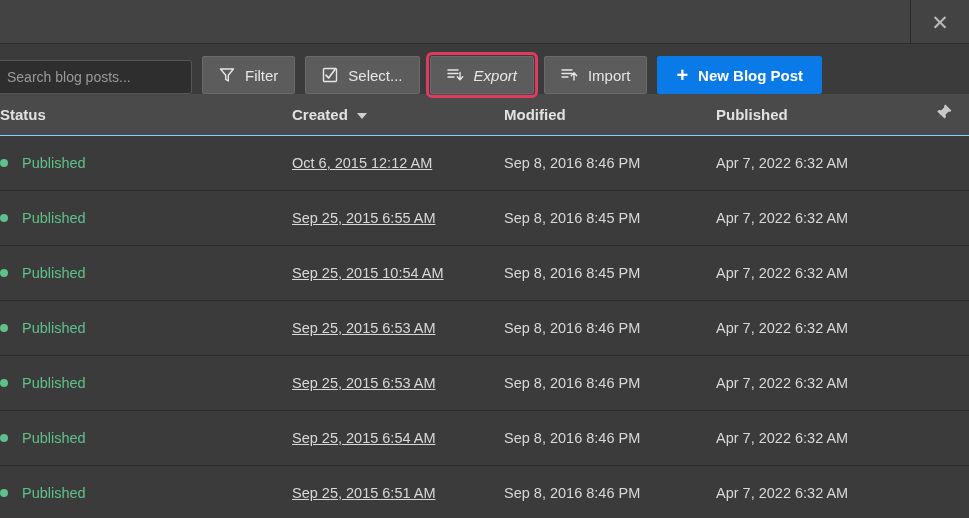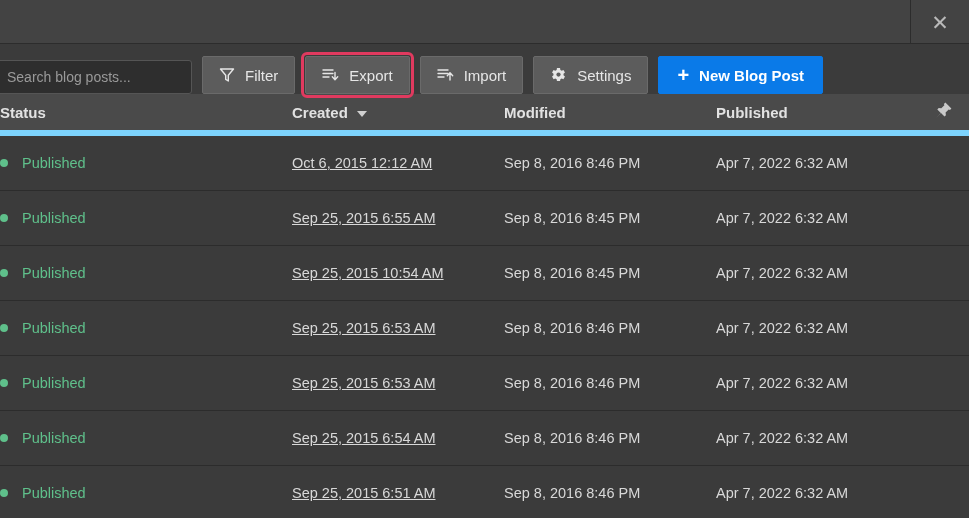--- a/index.html
+++ b/index.html
@@ -67,38 +67,39 @@
     gap:10px;
     padding:0 16px;
     white-space:nowrap;
     font-family:"Liberation Sans", sans-serif;
     margin-top:8px;
   }
   .tbtn .ico{ display:flex; align-items:center; }
   .tbtn.highlight{
     outline:3px solid #e03a5f;
     outline-offset:1px;
+    font-style:italic;
   }
   .tbtn.primary{
     background:#0a7ae8;
     border-color:#0a7ae8;
     color:#ffffff;
     font-weight:bold;
     padding:0 18px;
     height:38px;
   }
   .plus{ font-size:20px; line-height:1; font-weight:bold; }
 
   
   .table{ width:100%; }
   .thead{
     display:flex; align-items:center;
     height:42px;
     background:#4a4a4a;
-    border-bottom:6px solid #7dd3fc;
+    border-bottom:1px solid #7dd3fc;
     color:#e2e2e2;
     font-size:15px;
     font-weight:bold;
   }
   .trow{
     display:flex; align-items:center;
     height:55px;
     background:#3b3b3b;
     border-bottom:1px solid #2c2c2c;
     font-size:14.5px;
@@ -143,20 +144,29 @@
 
   <div class="tbtn">
     <span class="ico">
       <svg width="16" height="16" viewBox="0 0 16 16">
         <path d="M1.5 2h13L9.3 8.3V14L6.7 12.4V8.3z" fill="none" stroke="#e6e6e6" stroke-width="1.4" stroke-linejoin="round"></path>
       </svg>
     </span>
     <span>Filter</span>
   </div>
 
+  <div class="tbtn">
+    <span class="ico">
+      <svg width="16" height="16" viewBox="0 0 16 16">
+        <rect x="1.5" y="1.5" width="13" height="13" rx="1" fill="none" stroke="#e6e6e6" stroke-width="1.4"></rect>
+        <path d="M4 8.2l2.6 2.8L13 2.6" fill="none" stroke="#e6e6e6" stroke-width="1.7" stroke-linecap="round" stroke-linejoin="round"></path>
+      </svg>
+    </span>
+    <span>Select...</span>
+  </div>
 
   <div class="tbtn highlight">
     <span class="ico">
       <svg width="17" height="16" viewBox="0 0 17 16">
         <path d="M1 3h10M1 6.5h10M1 10h6" stroke="#e6e6e6" stroke-width="1.4" stroke-linecap="round"></path>
         <path d="M13 5.5v7M10.3 9.8L13 12.8l2.7-3" fill="none" stroke="#e6e6e6" stroke-width="1.4" stroke-linecap="round" stroke-linejoin="round"></path>
       </svg>
     </span>
     <span>Export</span>
   </div>
@@ -164,29 +174,20 @@
   <div class="tbtn">
     <span class="ico">
       <svg width="17" height="16" viewBox="0 0 17 16">
         <path d="M1 3h10M1 6.5h10M1 10h6" stroke="#e6e6e6" stroke-width="1.4" stroke-linecap="round"></path>
         <path d="M13 13V6M10.3 8.7L13 5.7l2.7 3" fill="none" stroke="#e6e6e6" stroke-width="1.4" stroke-linecap="round" stroke-linejoin="round"></path>
       </svg>
     </span>
     <span>Import</span>
   </div>
 
-  <div class="tbtn">
-    <span class="ico">
-      <svg width="17" height="17" viewBox="0 0 20 20">
-        <path fill="#e6e6e6" d="M8.2 1.2h3.6l.4 2.2 1.6.9 2-.9 1.8 3.1-1.7 1.4v1.9l1.7 1.4-1.8 3.1-2-.9-1.6.9-.4 2.2H8.2l-.4-2.2-1.6-.9-2 .9-1.8-3.1L4.1 9.8V7.9L2.4 6.5l1.8-3.1 2 .9 1.6-.9z"></path>
-        <circle cx="10" cy="8.9" r="2.5" fill="#5c5c5c"></circle>
-      </svg>
-    </span>
-    <span>Settings</span>
-  </div>
 
   <div class="tbtn primary">
     <span class="plus ico">+</span>
     <span>New Blog Post</span>
   </div>
 </div>
 
 <div class="table">
 
   <div class="thead">

